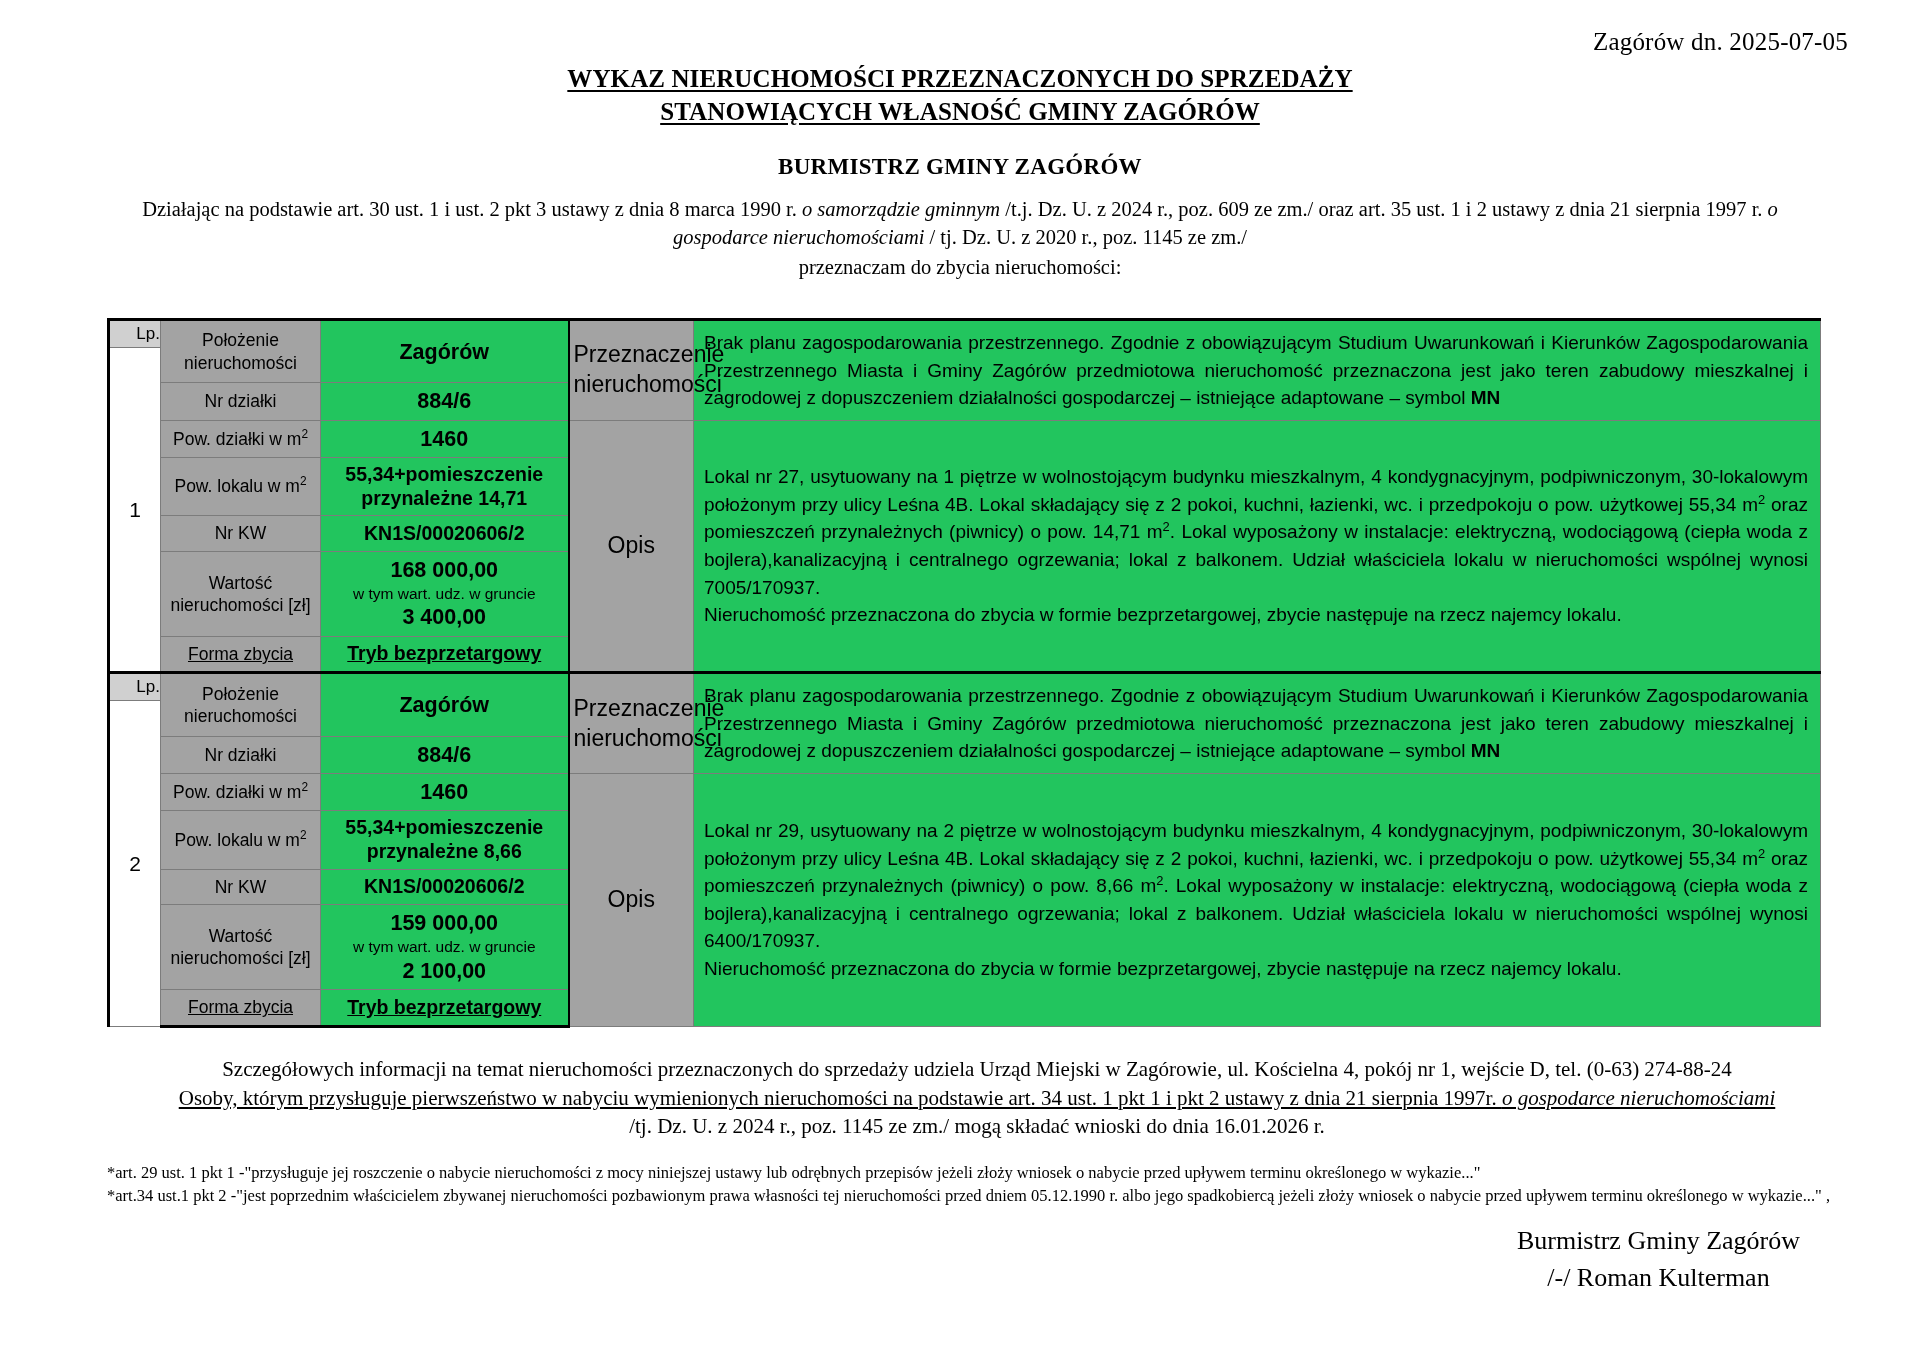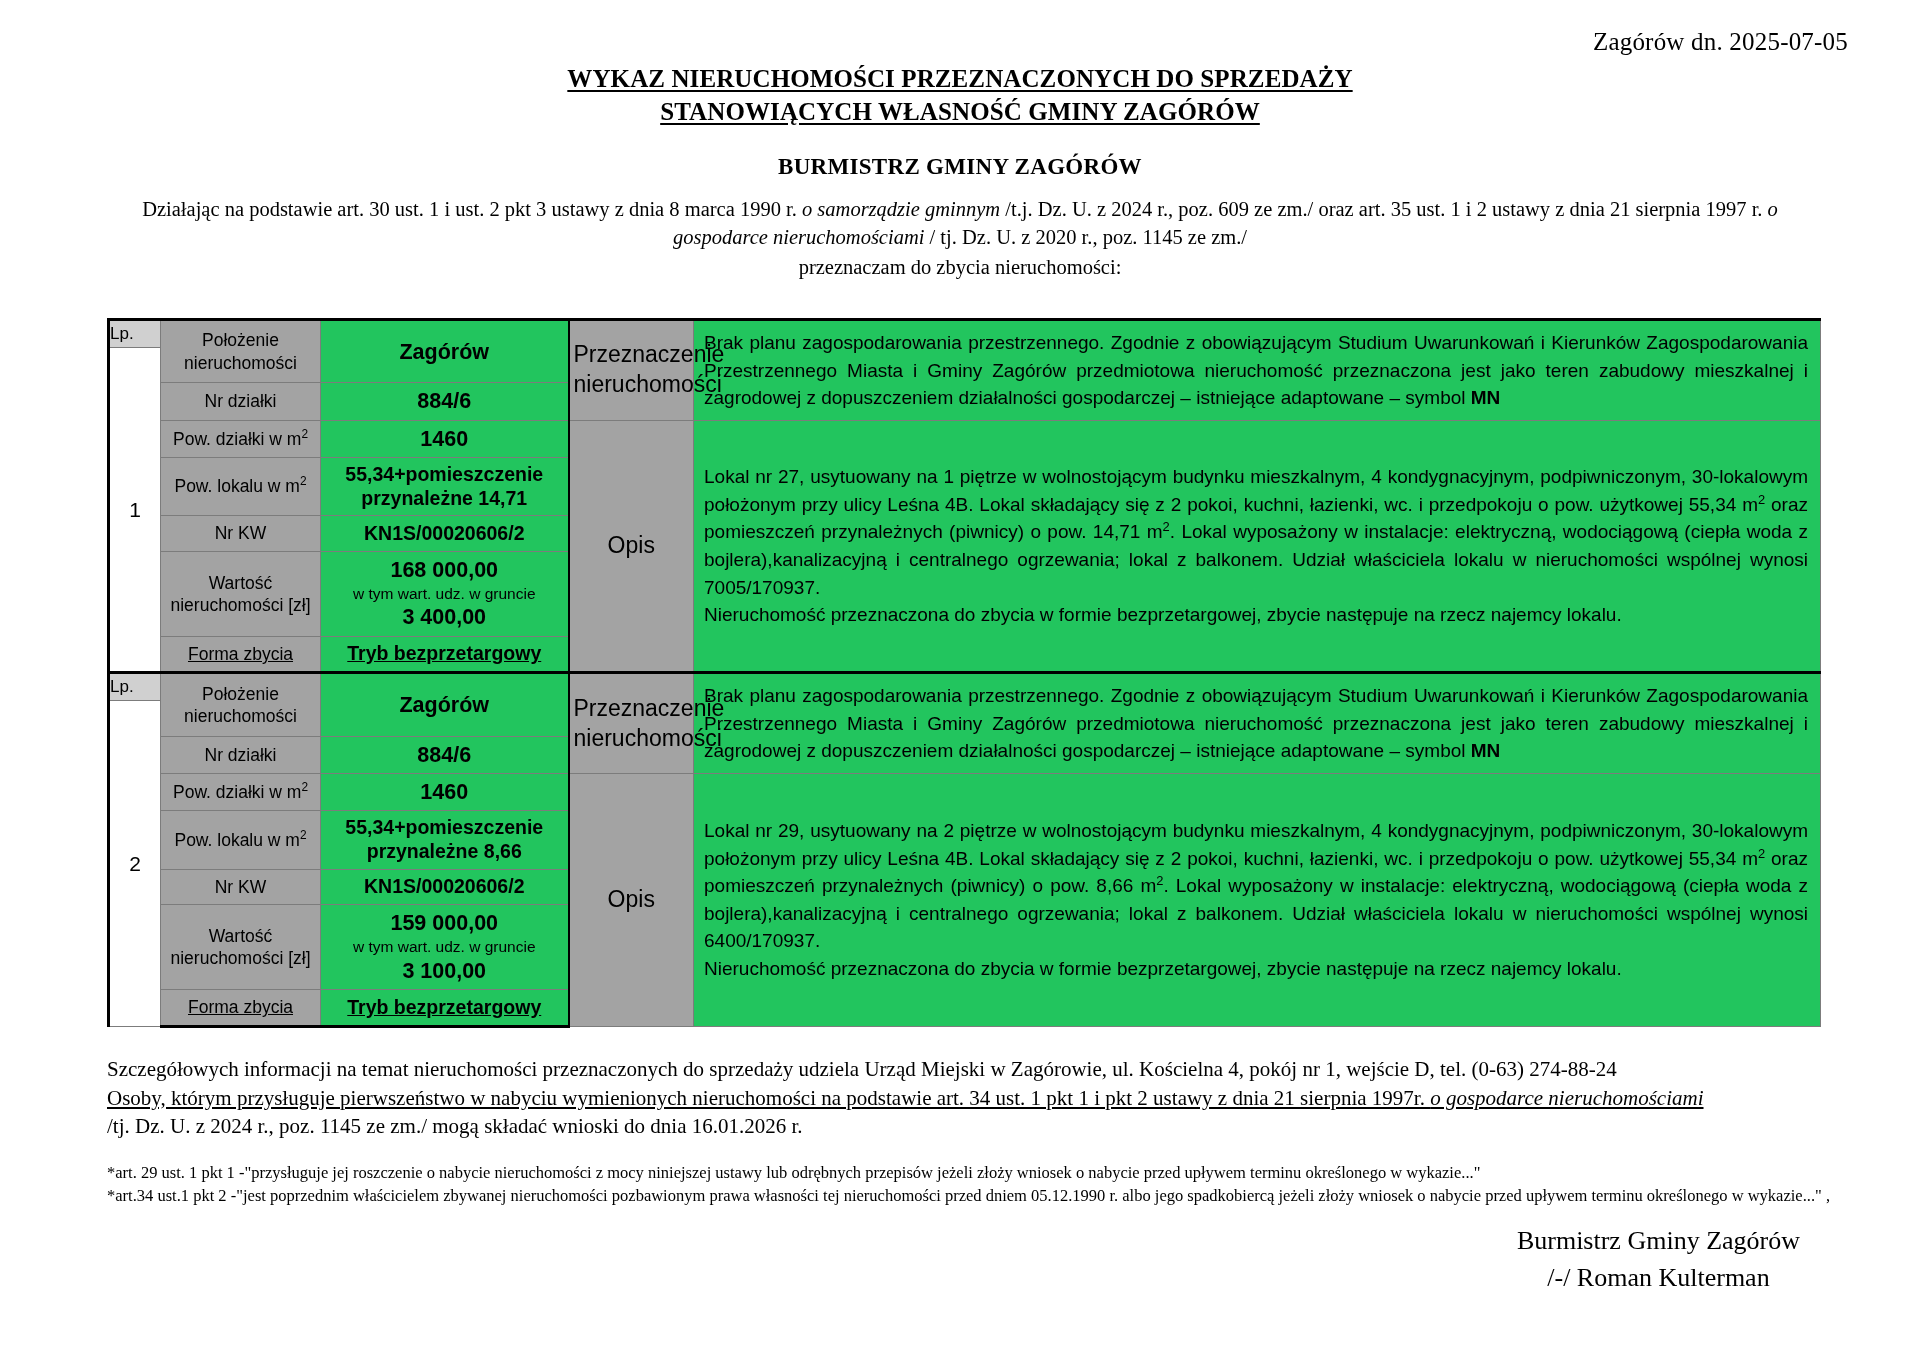--- a/index.html
+++ b/index.html
@@ -51,21 +51,21 @@
   .c-lp    { width:52px;  }
   .c-lab   { width:160px; }
   .c-val   { width:248px; }
   .c-przez { width:125px; }
   .c-opis  { width:1127px;}
 
   .grey { background:#a3a3a3; }
   .white{ background:#22c55e; }
 
   .lp-head {
-    text-align:left; font-size:17px; padding:3px 0 3px 0;
+    text-align:right; font-size:17px; padding:3px 0 3px 0;
     background:#d0d0d0; height:26px;
   }
   .lp-num {
     text-align:center; font-size:21px; background:#ffffff;
   }
   .lab {
     text-align:center; font-size:17.5px; padding:6px 6px;
     line-height:1.28;
   }
   .val {
@@ -88,21 +88,21 @@
 
   .outer-left { border-left:3px solid #000 !important; }
   .row-top    { border-top:3px solid #000 !important; }
   .row-bot    { border-bottom:3px solid #000 !important;text-decoration:underline; }
   .thickright { border-right:2px solid #000 !important; }
 
   
   .footer { position:absolute; left:107px; top:1055px; width:1740px; }
   .f-line {
     font-family:"Liberation Serif", serif;
-    font-size:21px; line-height:1.36;
+    font-size:21px; line-height:1.36;text-align:center;
   }
   .f-line.u { text-decoration:underline; text-underline-offset:2px; }
   .f-line i { font-style:italic; }
   .notes { margin-top:20px; font-family:"Liberation Serif", serif; font-size:16.5px; line-height:1.42; }
 
   .signature {
     position:absolute; right:120px; bottom:60px;
     text-align:center;
     font-family:"Liberation Serif", serif;
     font-size:26px; line-height:1.42;
@@ -211,21 +211,21 @@
       </tr>
       <tr>
         <td class="grey lab">Nr KW</td>
         <td class="white val small thickright">KN1S/00020606/2</td>
       </tr>
       <tr>
         <td class="grey lab">Wartość<br>nieruchomości [zł]</td>
         <td class="white val thickright">
           <span>159 000,00</span>
           <span class="sub">w tym wart. udz. w gruncie</span>
-          <span class="sub2">3 100,00</span>
+          <span class="sub2">2 100,00</span>
         </td>
       </tr>
       <tr>
         <td class="grey lab row-bot">Forma zbycia</td>
         <td class="white val small row-bot thickright">Tryb bezprzetargowy</td>
       </tr>
 
       </tbody>
     </table>
   </div>

